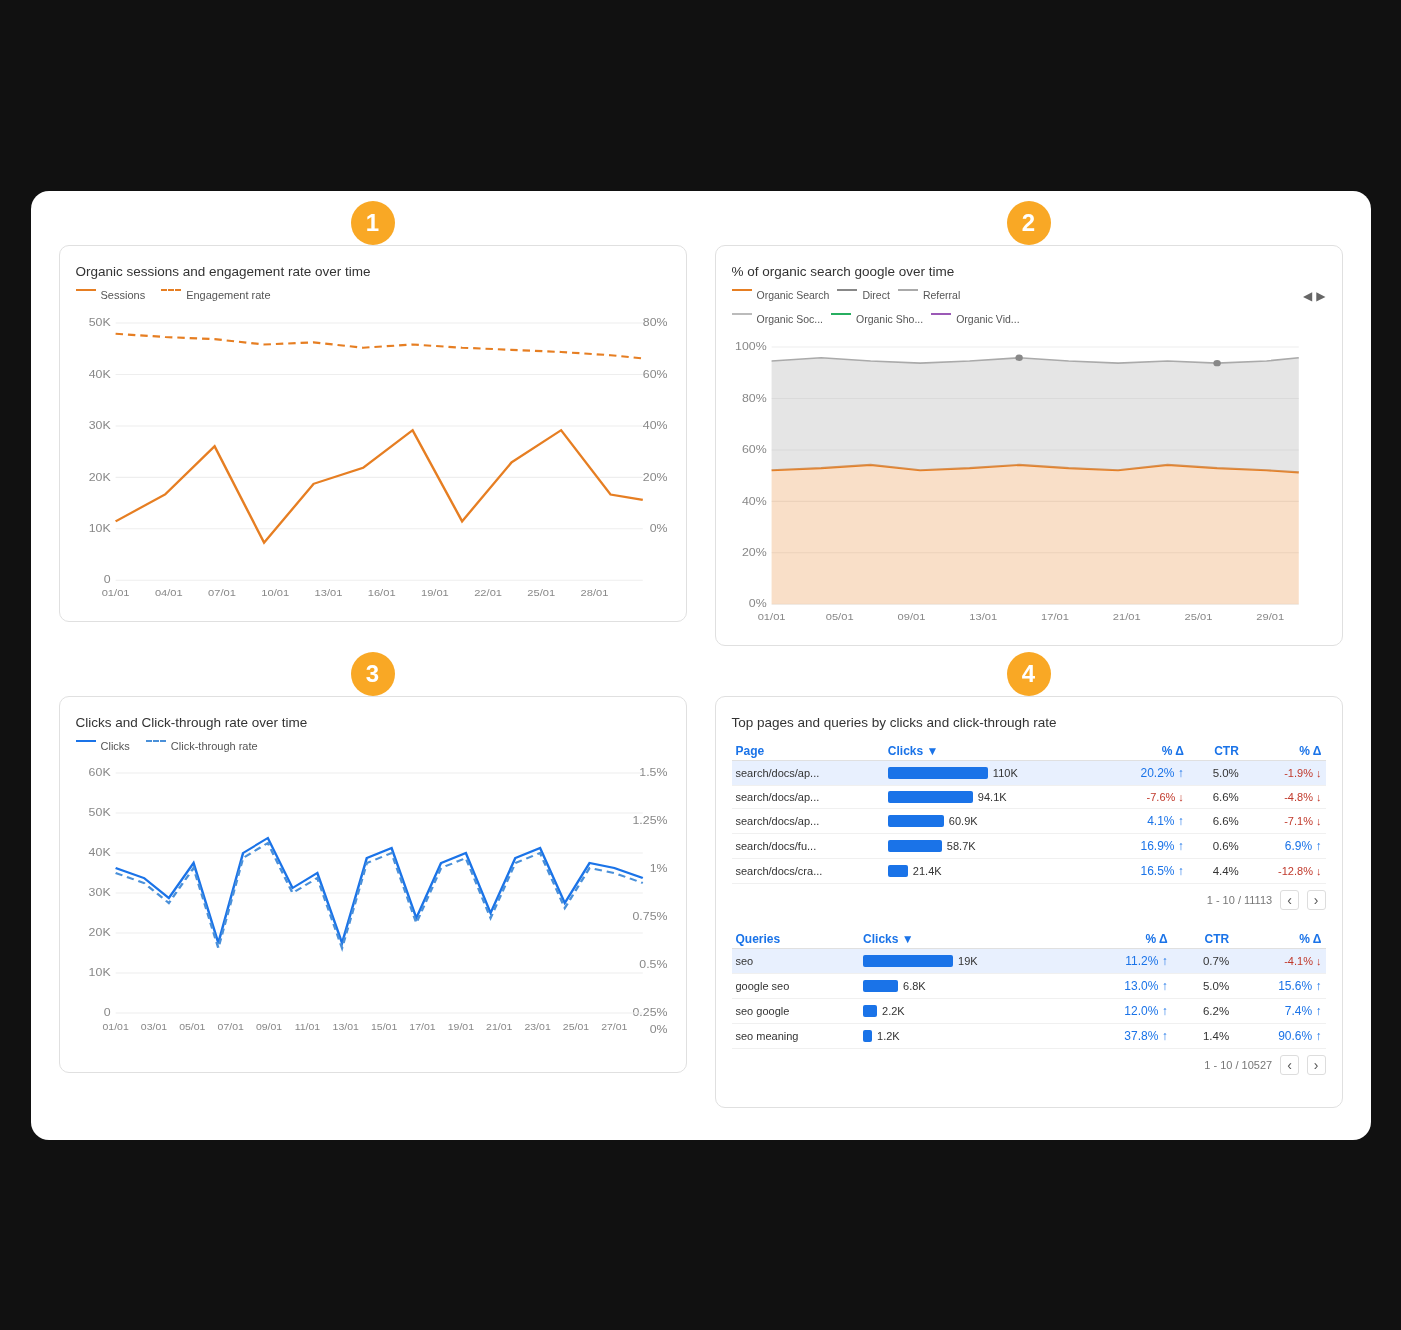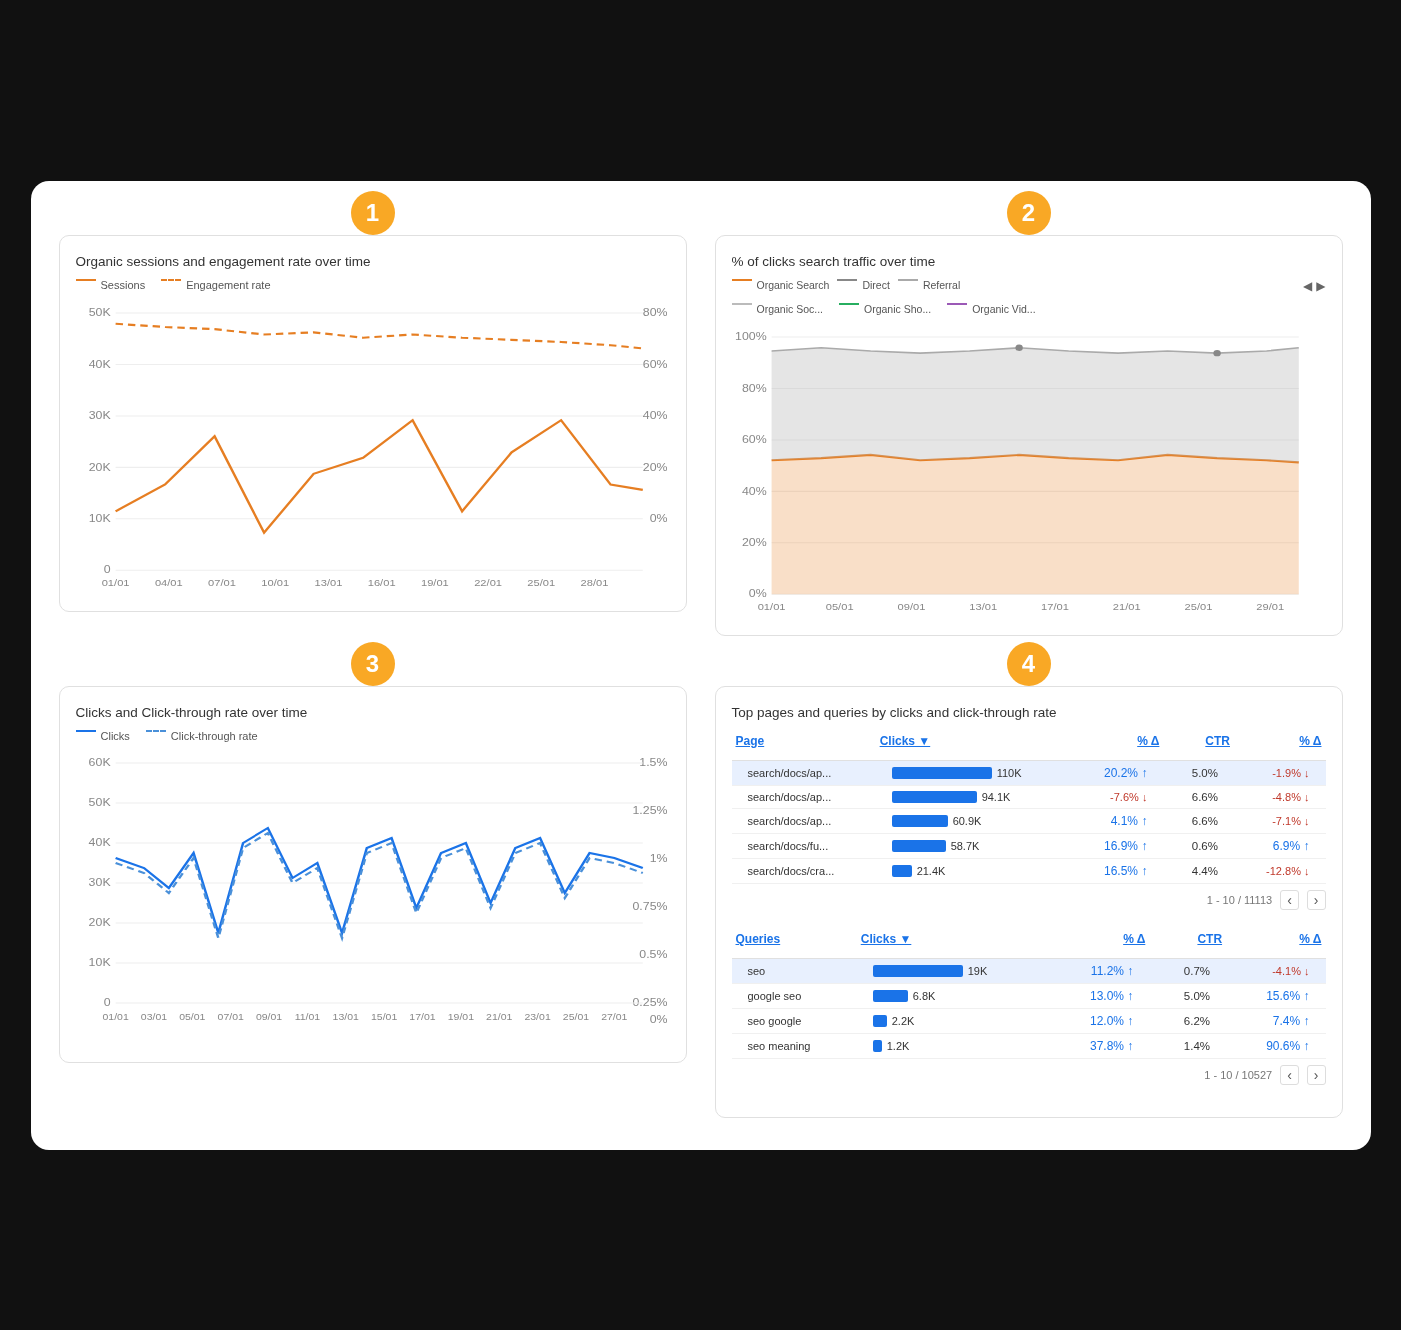--- a/index.html
+++ b/index.html
@@ -101,28 +101,27 @@
     
     .data-table {
       width: 100%;
       border-collapse: collapse;
       font-size: 11.5px;
     }
     .data-table th {
       color: #1a73e8;
       font-weight: 600;
       text-align: left;
-      padding: 4px 4px 12px 4px;
+      padding: 4px 4px 2px 4px;
       border-bottom: 1px solid #e0e0e0;
       font-size: 12px;
-      text-decoration: underline;
     }
     .data-table th.right { text-align: right; }
     .data-table td {
-      padding: 5px 16px;
+      padding: 5px 4px;
       color: #333;
       border-bottom: 1px solid #f0f0f0;
       font-size: 11.5px;
     }
     .data-table td.right { text-align: right; }
     .bar-cell {
       display: flex;
       align-items: center;
       gap: 5px;
     }
@@ -226,39 +225,39 @@
             <text x="376" y="270" font-size="9" fill="#888" text-anchor="middle">25/01</text>
             <text x="419" y="270" font-size="9" fill="#888" text-anchor="middle">28/01</text>
           </svg>
         </div>
       </div>
     </div>
 
     <div class="card-wrapper">
       <div class="badge">2</div>
       <div class="card">
-        <div class="card-title">% of clicks search traffic over time</div>
+        <div class="card-title">% of organic search google over time</div>
         <div class="legend legend-small" style="flex-wrap:wrap; gap:8px; font-size:10.5px;">
           <span class="legend-item">
             <span class="legend-line" style="background:#e67e22;"></span>
             <span>Organic Search</span>
           </span>
           <span class="legend-item">
             <span class="legend-line" style="background:#888;"></span>
             <span>Direct</span>
           </span>
           <span class="legend-item">
             <span class="legend-line" style="background:#aaa;"></span>
             <span>Referral</span>
           </span>
           <span style="margin-left:auto; display:flex; gap:4px;">
             <span style="font-size:12px; color:#666; cursor:pointer;">◀</span>
             <span style="font-size:12px; color:#666; cursor:pointer;">▶</span>
           </span>
-          <div style="width:100%; display:flex; gap:16px; margin-top:2px;">
+          <div style="width:100%; display:flex; gap:8px; margin-top:2px;">
             <span class="legend-item">
               <span class="legend-line" style="background:#bbb;"></span>
               <span>Organic Soc...</span>
             </span>
             <span class="legend-item">
               <span class="legend-line" style="background:#27ae60;"></span>
               <span>Organic Sho...</span>
             </span>
             <span class="legend-item">
               <span class="legend-line" style="background:#9b59b6;"></span>

